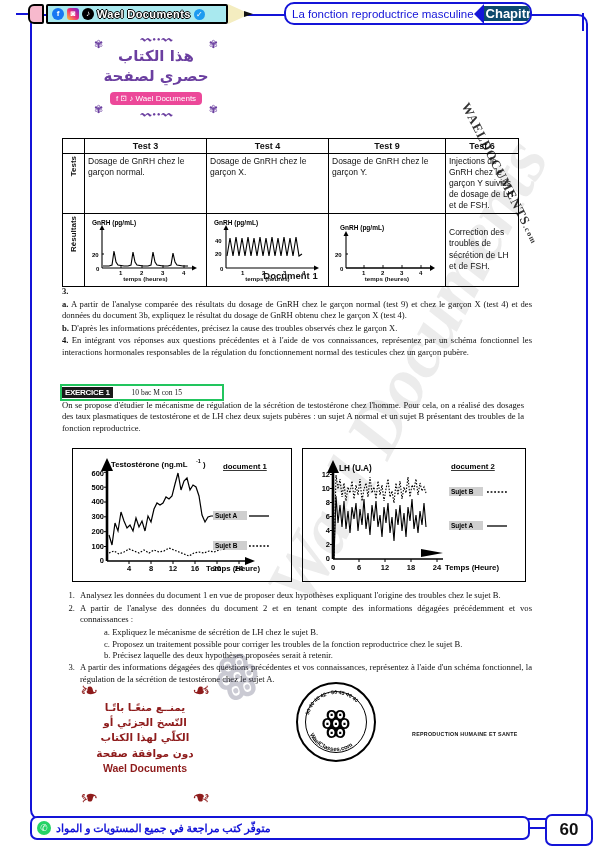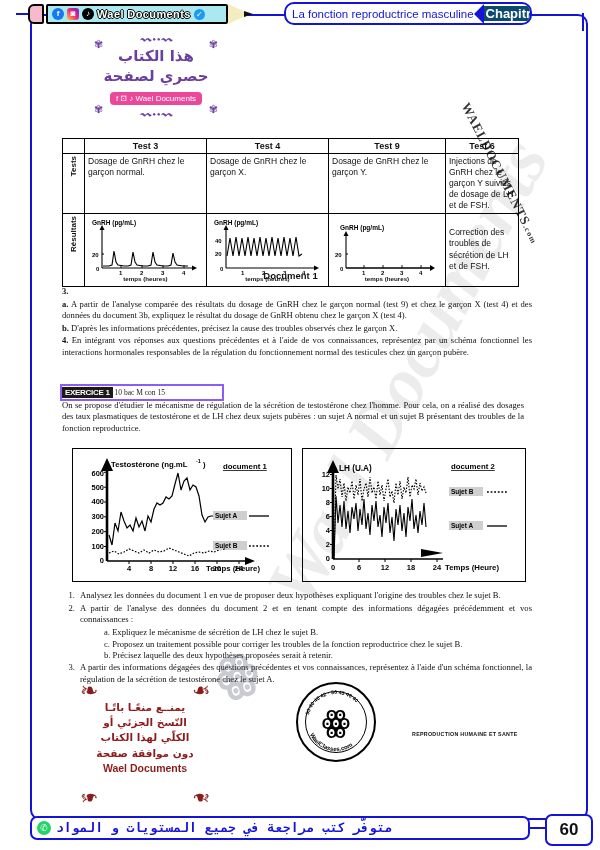--- a/index.html
+++ b/index.html
@@ -123,27 +123,27 @@
   .mini{display:block;}
 
   
   .q1{position:absolute;left:62px;top:286px;width:470px;font-size:8.6px;line-height:1.35;text-align:justify;}
   .q1 .num{font-weight:bold;}
   .q1 p{margin:0 0 1px 0;}
 
   
   .exbar{
     position:absolute;left:60px;top:384px;width:160px;height:13px;
-    border:2px solid #8b5cf6;background:#fff;display:flex;align-items:center;
+    border:2px solid #22c55e;background:#fff;display:flex;align-items:center;
   }
   .exbar .lbl{
     background:#1a1a1a;color:#fff;font-family:"Liberation Sans",sans-serif;
     font-weight:bold;font-size:8px;padding:1px 3px;letter-spacing:-.3px;
   }
-  .exbar .sub{font-size:7.5px;padding-left:2px;color:#222;white-space:nowrap;}
+  .exbar .sub{font-size:7.5px;padding-left:19px;color:#222;white-space:nowrap;}
 
   .ex-intro{position:absolute;left:62px;top:400px;width:470px;font-size:8.6px;line-height:1.32;text-align:justify;}
 
   
   .charts{position:absolute;left:72px;top:448px;width:452px;height:132px;}
   .chartbox{
     position:absolute;top:0;height:132px;border:1.5px solid #000;background:#fff;
   }
   .chartbox.c1{left:0;width:218px;}
   .chartbox.c2{left:230px;width:222px;}
@@ -190,21 +190,21 @@
   .footer .phone{
     font-family:"Liberation Sans",sans-serif;font-weight:bold;font-size:13px;
     color:#e8197d;padding-left:8px;white-space:nowrap;
   }
   .footer .wa{
     width:14px;height:14px;border-radius:50%;background:#25d366;margin:0 5px;
     display:flex;align-items:center;justify-content:center;color:#fff;font-size:9px;
     font-family:"DejaVu Sans",sans-serif;flex:none;
   }
   .footer .ar{
-    font-family:Liberation Mono, monospace;font-weight:bold;font-size:13px;
+    font-family:Liberation Serif, serif;font-weight:bold;font-size:11px;
     color:#1414d8;direction:rtl;white-space:nowrap;
   }
   .pagebox{
     position:absolute;left:545px;top:814px;width:44px;height:28px;
     border:2px solid #1414d8;border-radius:7px;background:#fff;
     display:flex;align-items:center;justify-content:center;
     font-family:"Liberation Sans",sans-serif;font-weight:bold;font-size:17px;color:#111;
   }
   .foot-link{position:absolute;left:528px;top:827px;width:20px;height:2px;background:#1414d8;}
 

